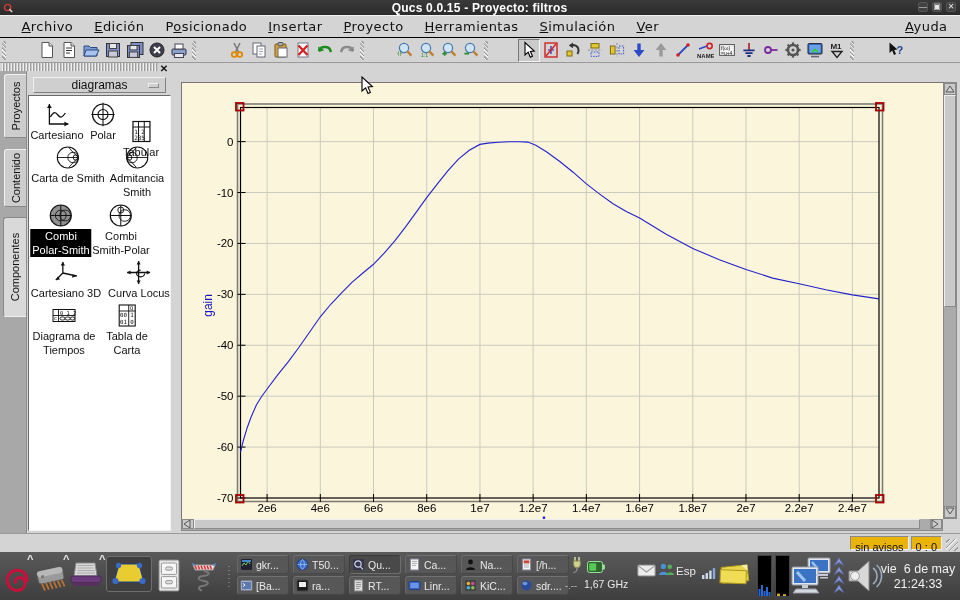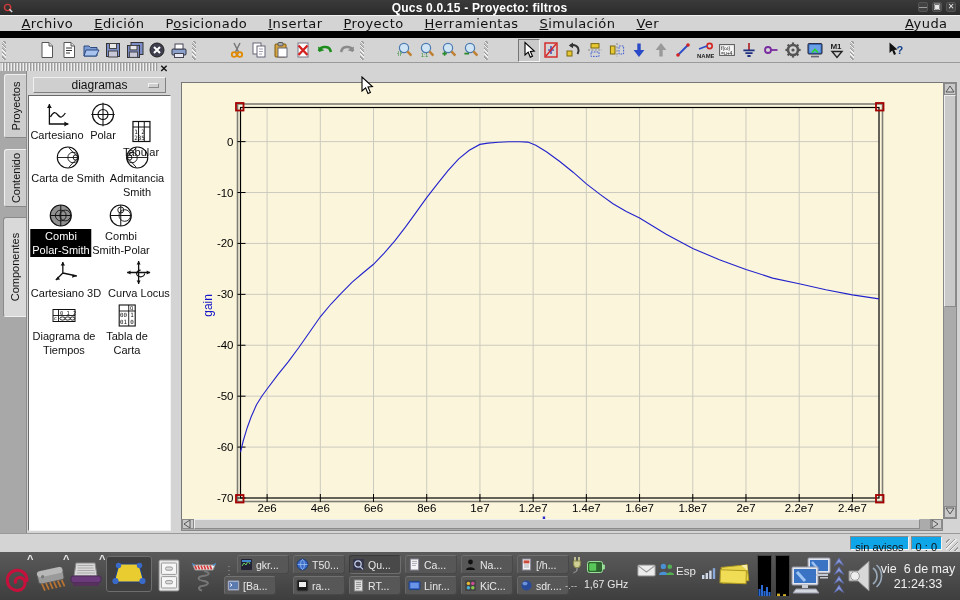--- a/index.html
+++ b/index.html
@@ -12,21 +12,21 @@
   #titlebar { position:absolute; left:0; top:0; width:960px; height:15px;
     background:linear-gradient(#3a3a3a,#2b2b2b); display:flex; align-items:center; }
   #title-icon { width:11px; height:11px; margin-left:3px; }
   #title-text { position:absolute; left:0; right:1px; text-align:center; color:#fff;
     font-size:12px; font-weight:bold; letter-spacing:.2px; }
   .win-btns { position:absolute; right:4px; top:2px; display:flex; gap:4px; }
   .win-btn { width:10px; height:10px; background:#424242; border:1px solid #555;
     border-radius:2px; color:#e8e8e8; font-size:8px; line-height:8px; text-align:center; }
 
   #menubar { position:absolute; left:0; top:15px; width:960px; height:23px;
-    background:#d4d4d4; border-top:1px solid #f2f2f2; border-bottom:7px solid #000000;
+    background:#d4d4d4; border-top:1px solid #f2f2f2; border-bottom:1px solid #000000;
     display:flex; align-items:center; font-size:13px; letter-spacing:0.45px;
     font-family:"DejaVu Sans","Liberation Sans",sans-serif; color:#111; }
   .menu-item { padding:3px 10.5px; white-space:nowrap; }
   .menu-item:first-child { margin-left:11px; }
   #menu-right { margin-left:auto; margin-right:2px; }
   .accel { text-decoration:underline; }
 
   #toolbar { position:absolute; left:0; top:38px; width:960px; height:25px;
     background:#d4d4d4; border-bottom:1px solid #9a9a9a; display:flex; align-items:center; }
   .tb-handle { width:4px; height:19px; margin:0 2px 0 2px;
@@ -81,21 +81,21 @@
   #hscroll { position:absolute; left:9px; top:456px; width:762px; height:12px;
     background:#ababab; border:1px solid #888; border-top:none; }
   .sb-btn { position:absolute; background:#c9c9c9; border:1px solid #8a8a8a;
     display:flex; align-items:center; justify-content:center; }
   .sb-thumb { position:absolute; background:#c9c9c9; border:1px solid #8a8a8a;
     border-top-color:#eee; border-left-color:#eee; }
 
   #statusbar { position:absolute; left:0; top:533px; width:960px; height:19px;
     background:#d4d4d4; border-top:1px solid #9a9a9a; display:flex; align-items:center;
     justify-content:flex-end; font-size:11px; color:#111; }
-  .status-box { background:#0ea5e9; border:1px solid #8a8a8a; border-bottom-color:#f0f0f0;
+  .status-box { background:#eab308; border:1px solid #8a8a8a; border-bottom-color:#f0f0f0;
     border-right-color:#f0f0f0; padding:4px 4px; height:14px; line-height:13px; margin-right:2px; }
   #resize-grip { width:12px; height:12px; margin:4px 2px 0 2px;
     background:repeating-linear-gradient(135deg,transparent 0 2px,#999 2px 3px,#eee 3px 4px); }
 
   
   #taskbar { position:absolute; left:0; top:552px; width:960px; height:48px;
     background:linear-gradient(#5a5a5a,#3e3e3e); }
   .tb-abs { position:absolute; }
   .launcher svg { display:block; }
   .launcher.boxed { border:1px solid #6e6e6e; background:#3f3f3f; border-radius:3px; padding:2px 3px; }
@@ -790,21 +790,21 @@
     <div class="task-btn tb-abs" style="left: 517px; top: 3px;">
       <span style="display: flex;">
         <svg viewBox="0 0 13 13">
           <rect x="2.4" y="1" width="8.2" height="11" fill="#f4f4f4" stroke="#889"></rect>
           <rect x="3.6" y="2.4" width="5.8" height="3" fill="#c84a3a"></rect>
           <path d="M4 7h5M4 9h5" stroke="#99a" stroke-width="0.8"></path>
         </svg>
       </span>
       <span>[/h...</span>
     </div>
-    <div class="task-btn tb-abs" style="left: 224px; top: 24px;">
+    <div class="task-btn tb-abs" style="left: 237px; top: 24px;">
       <span style="display: flex;">
         <svg viewBox="0 0 13 13">
           <rect x="1" y="1.6" width="11" height="9.8" rx="1" fill="#d8dde8" stroke="#778"></rect>
           <rect x="2" y="2.6" width="9" height="7.8" fill="#5a7ab0"></rect>
           <path d="M3 4.4 l2 1.6 -2 1.6" stroke="#fff" fill="none" stroke-width="0.9"></path>
         </svg>
       </span>
       <span>[Ba...</span>
     </div>
     <div class="task-btn tb-abs" style="left: 293px; top: 24px;">

